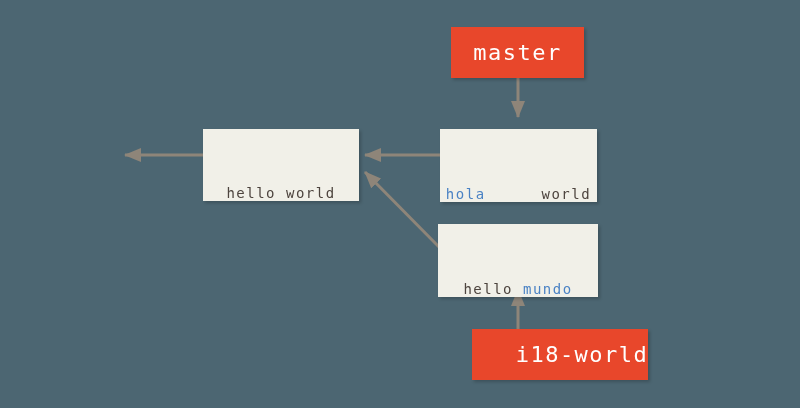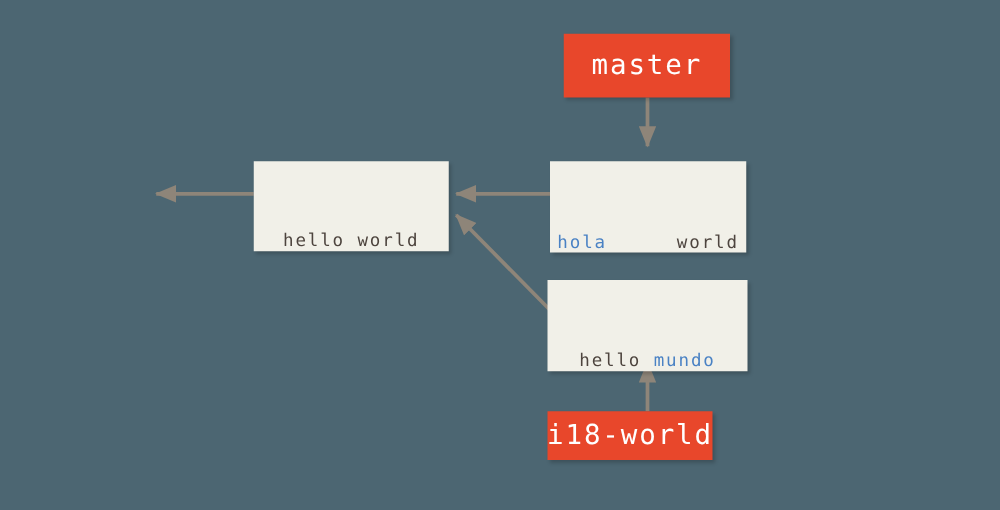--- a/index.html
+++ b/index.html
@@ -30,21 +30,21 @@
     background: var(--branch-bg, #E8472B);
     color: var(--branch-text, #FFFFFF);
     display: flex; align-items: center; justify-content: center;
     font-size: 22px; letter-spacing: 1.5px; white-space: pre;
     box-shadow: 2px 2px 3px rgba(0,0,0,0.20);
   }
   #commit-hello-world { left: 203px; top: 119px; width: 156px; height: 72px; }
   #commit-hola-world  { left: 440px; top: 119px; width: 157px; height: 73px; gap: 46px; }
   #commit-hello-mundo { left: 438px; top: 214px; width: 160px; height: 73px; }
   #branch-master      { left: 451px; top:  27px; width: 133px; height: 51px; }
-  #branch-i18-world   { left: 438px; top: 329px; width: 132px; height: 39px; }
+  #branch-i18-world   { left: 472px; top: 329px; width: 132px; height: 51px; padding-left: 44px; }
 </style>
 </head>
 <body>
 
 <div id="stage">
 
   <svg id="arrows" width="800" height="408" viewBox="0 0 800 408">
     <defs>
       <marker id="ah" markerUnits="userSpaceOnUse" markerWidth="18" markerHeight="14" refX="16" refY="7" orient="auto">
         <path d="M0,0 L17,7 L0,14 Z" fill="var(--arrow, #8E8579)"></path>

